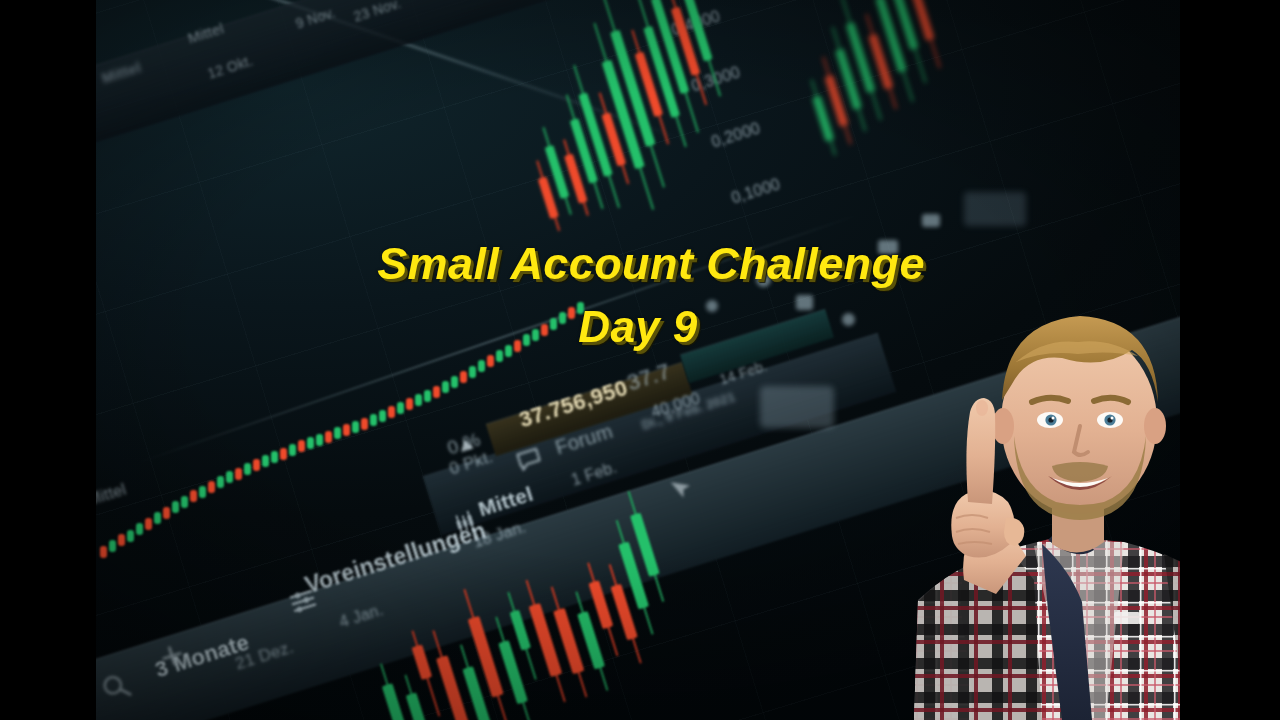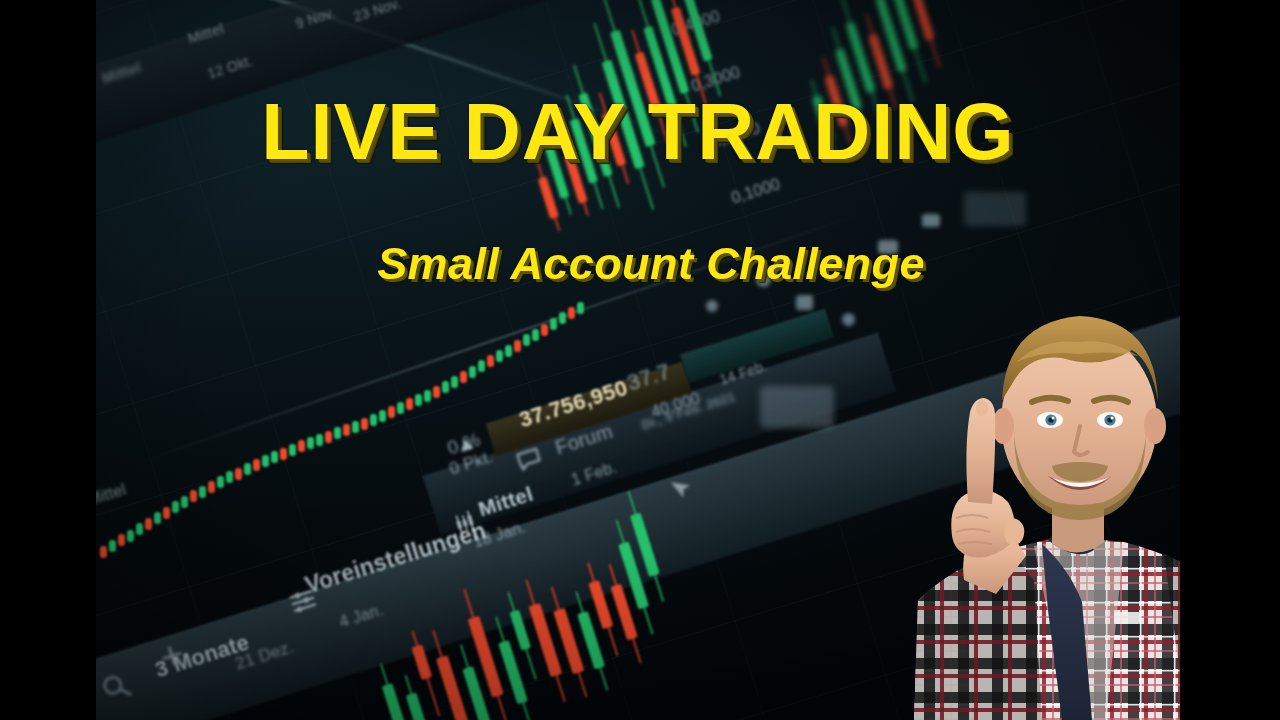--- a/index.html
+++ b/index.html
@@ -569,18 +569,18 @@
 
     <g stroke="#c38f71" stroke-width="2" fill="none" opacity=".7">
       <path d="M100 268 Q116 262 132 268"></path>
       <path d="M100 282 Q116 276 134 282"></path>
       <path d="M102 294 Q118 290 136 294"></path>
     </g>
 
     <path d="M150 268 Q164 266 168 278 Q170 292 158 296 Q148 294 148 282 Z" fill="#e7b896"></path>
   </svg>
 
-  <div class="headline" id="title">LIVE DAY TRADING</div>
   <div class="headline" id="subtitle">Small Account Challenge</div>
+  <div class="headline" id="dayline">Day 9</div>
 
   <div class="pillar left"></div>
   <div class="pillar right"></div>
 </div>
 
 </body></html>

